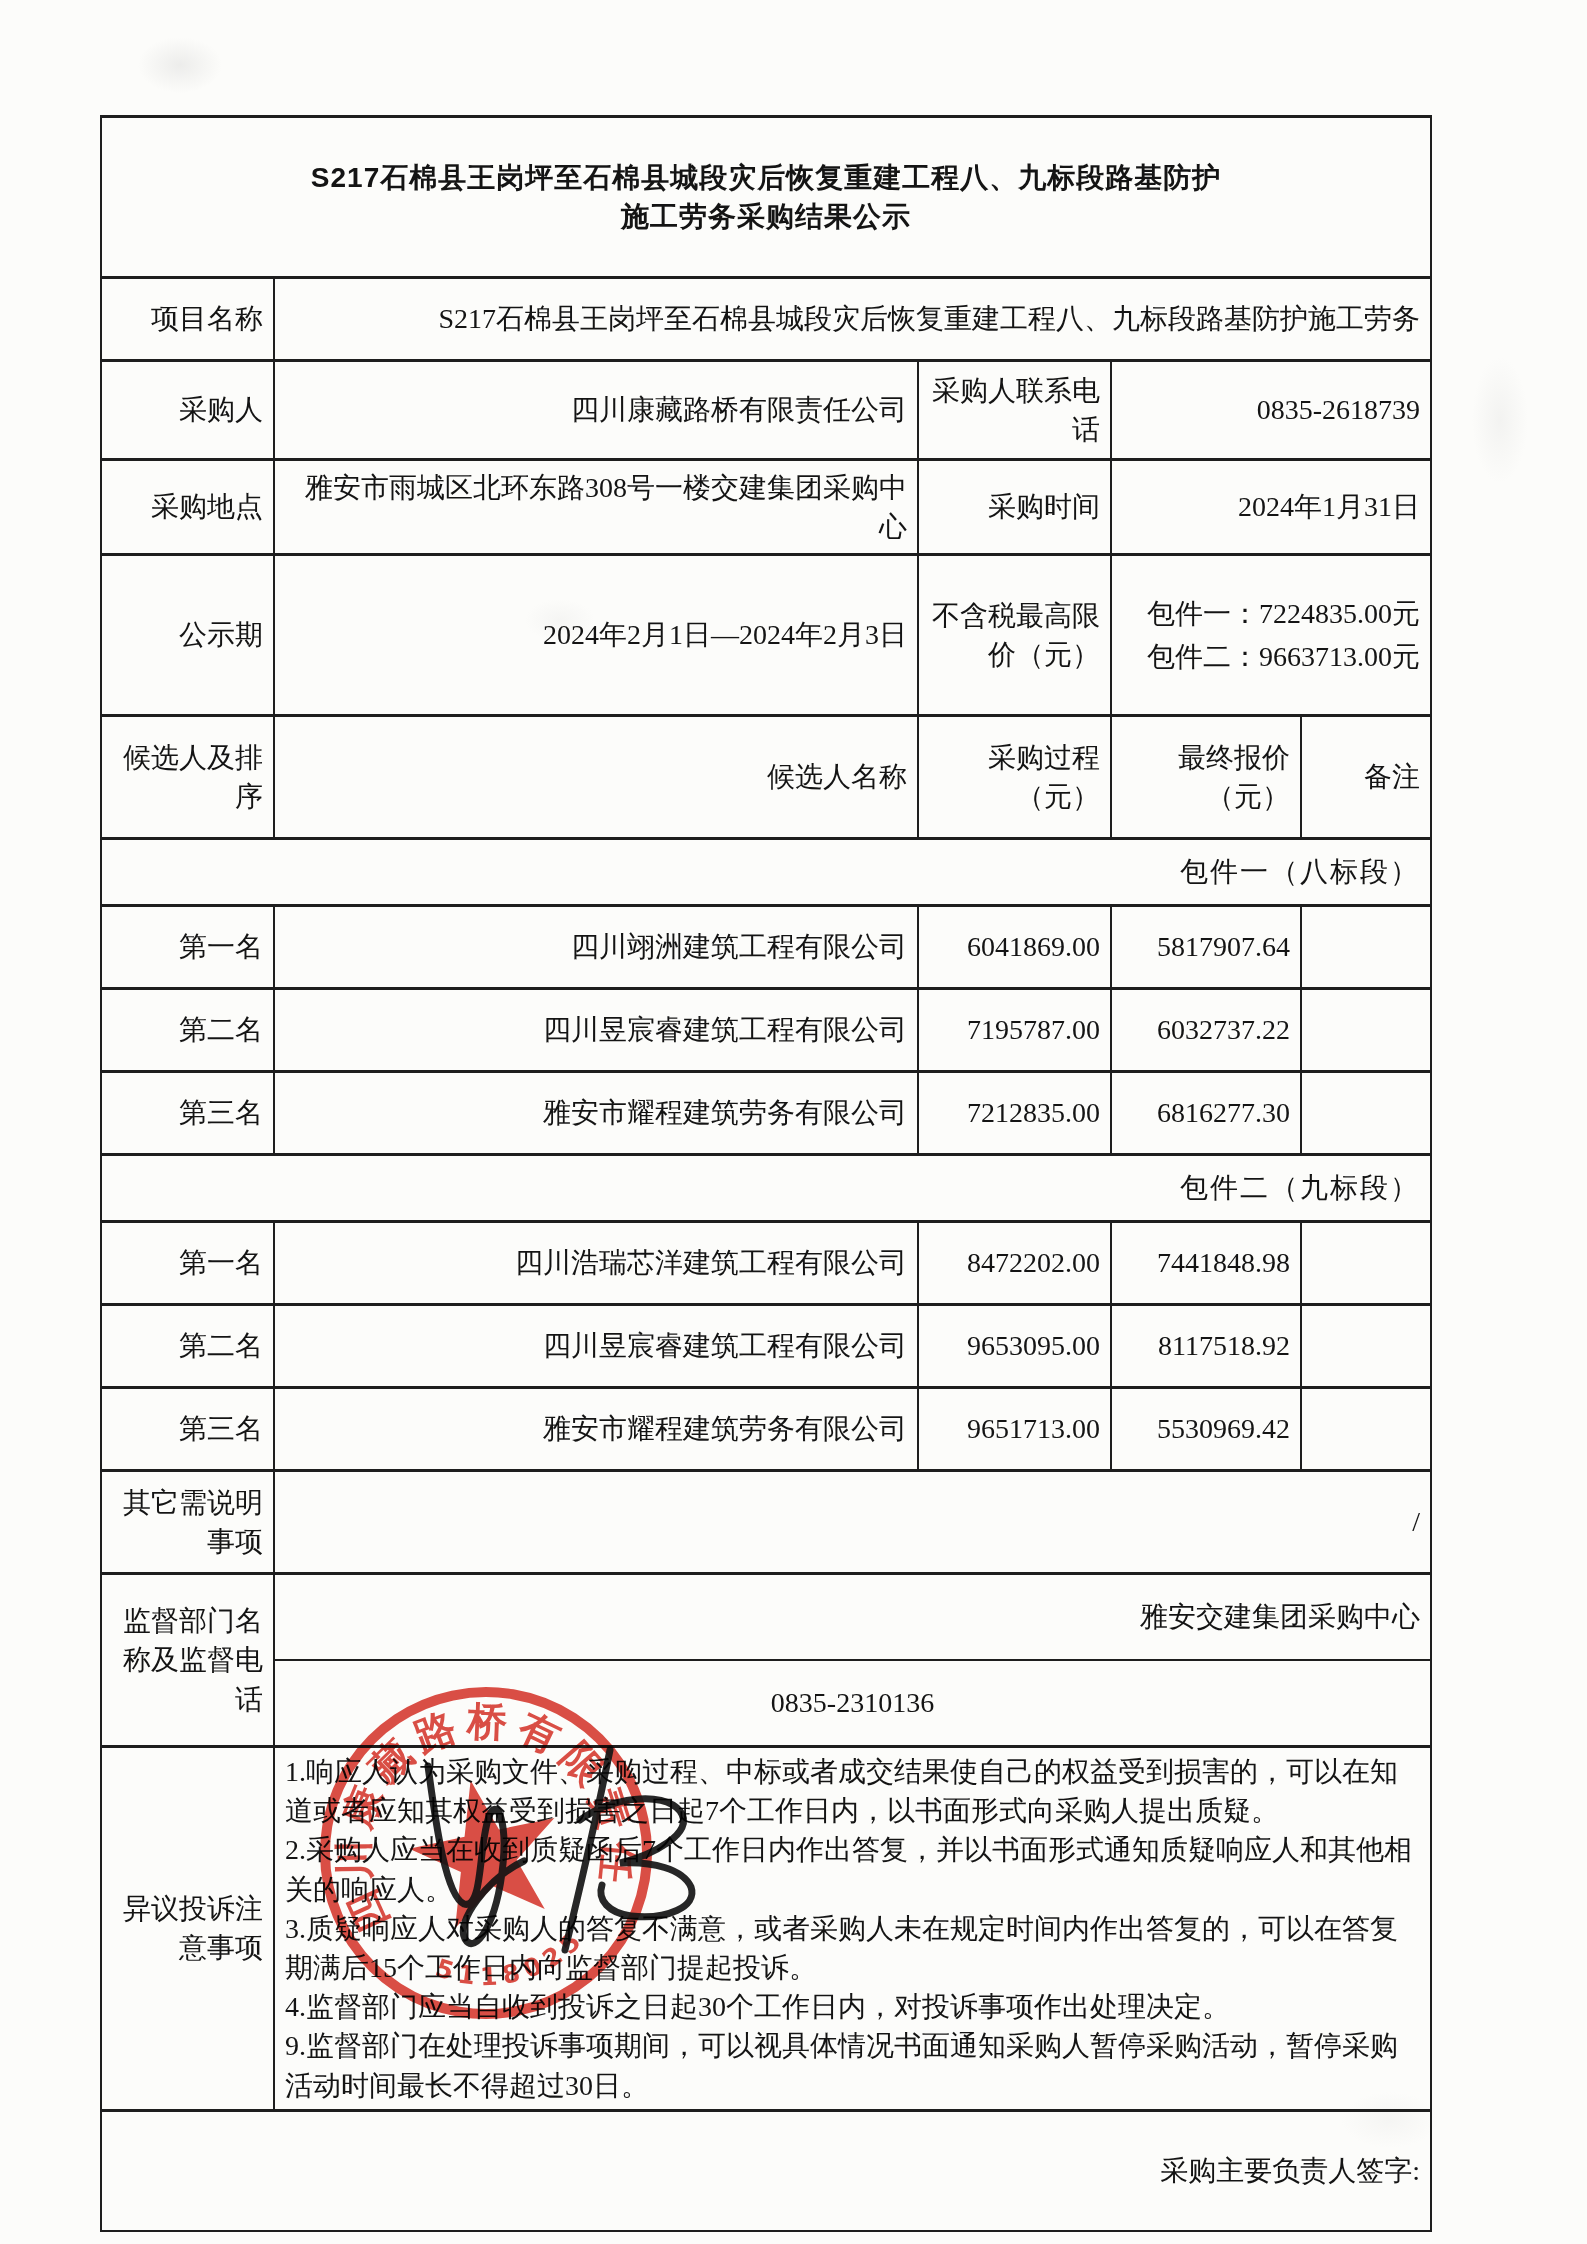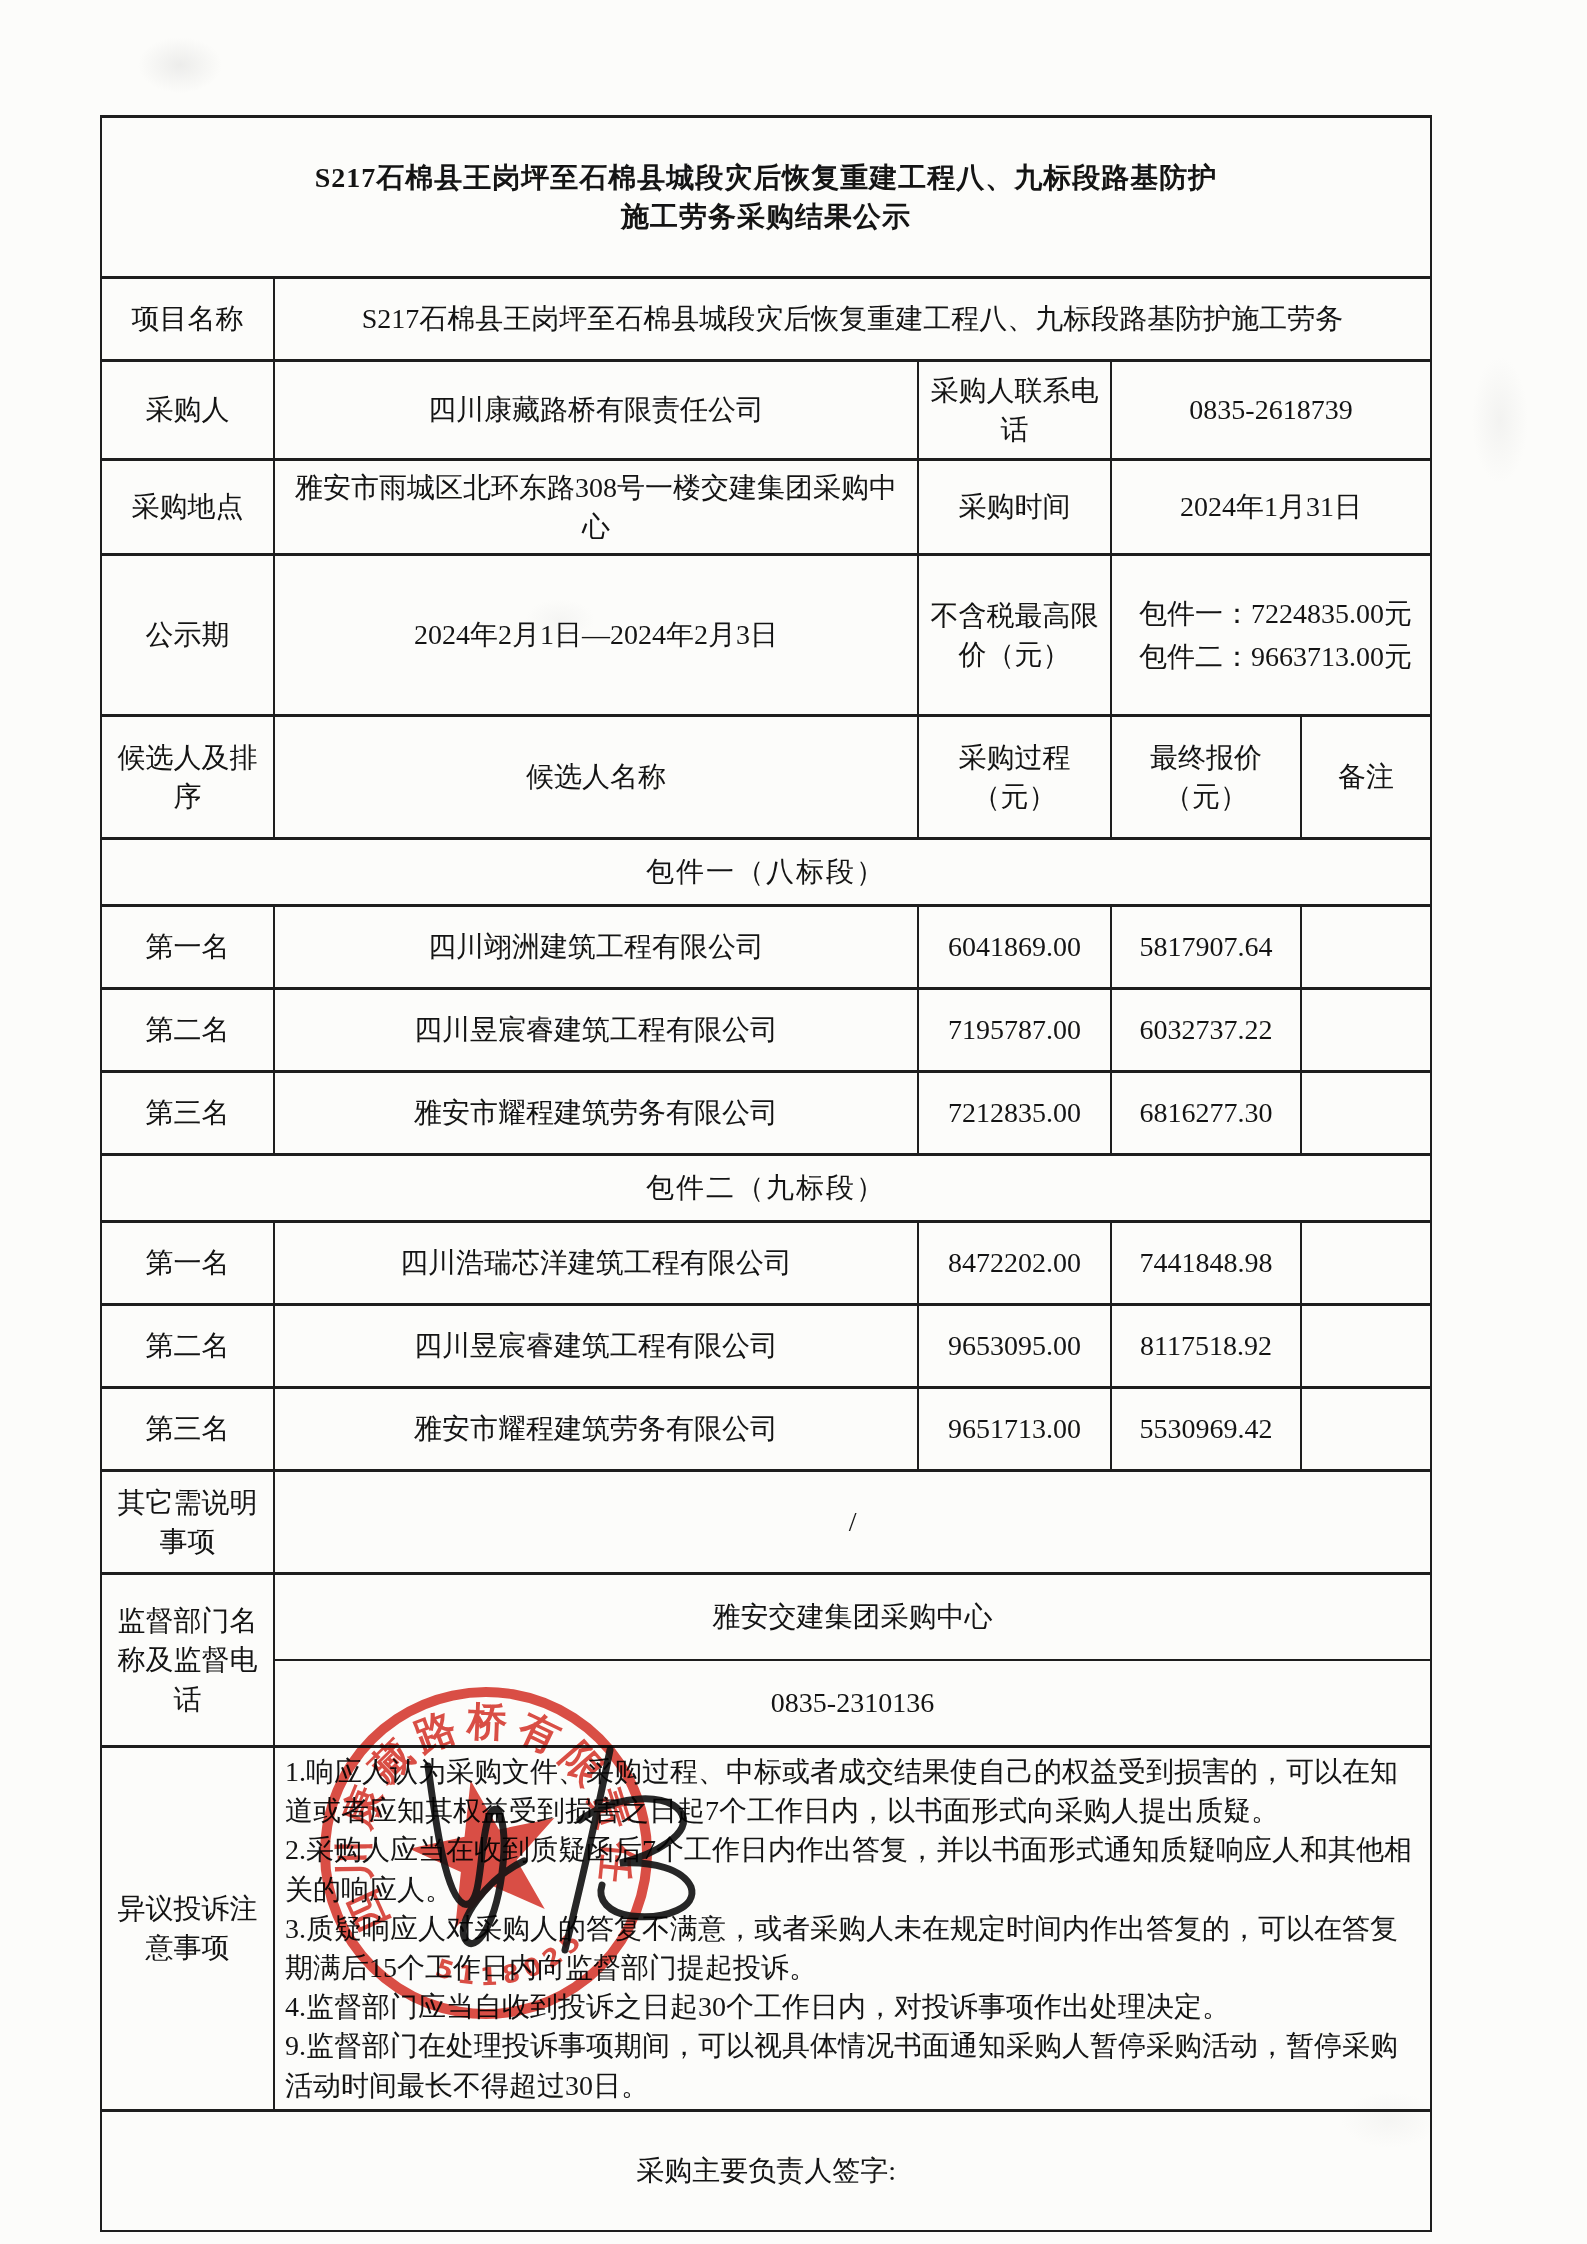--- a/index.html
+++ b/index.html
@@ -29,23 +29,23 @@
   }
   table.doc td{
     border:2px solid #1e1e1e;
     text-align:center;
     vertical-align:middle;
     padding:4px 10px;
     font-size:28px;
     line-height:1.4;
     word-break:break-all;
   }
-  tr.major>td{border-top-width:3px;}
+  tr.major>td{border-top-width:3px;text-align:right;}
   .title-cell{
-    font-family:Liberation Serif, serif;
+    font-family:Liberation Sans, sans-serif;
     font-weight:bold;
     font-size:42px;
     line-height:1.38;
     letter-spacing:1px;
     border-top-width:3px !important;
     border-bottom-width:3px !important;
     border-radius:12px;
   }
   .left-text{text-align:left;}
   .limits div{line-height:1.55;margin-left:9px;}

